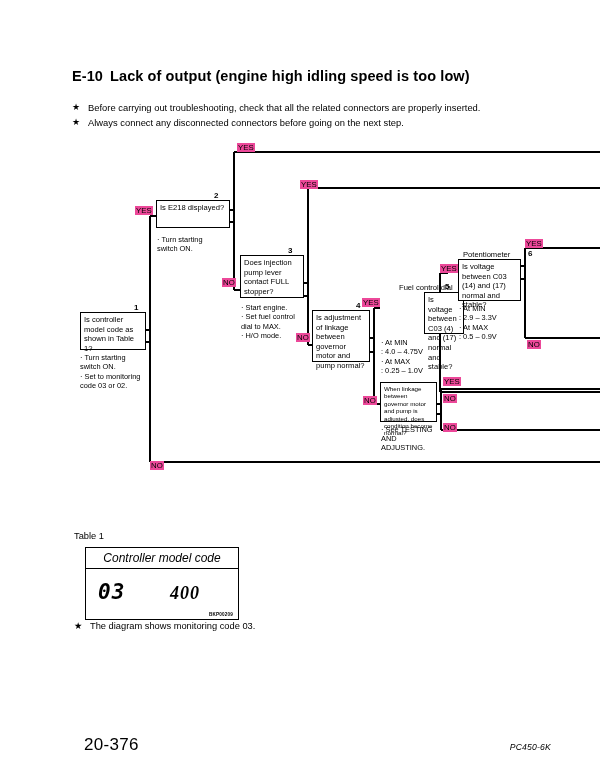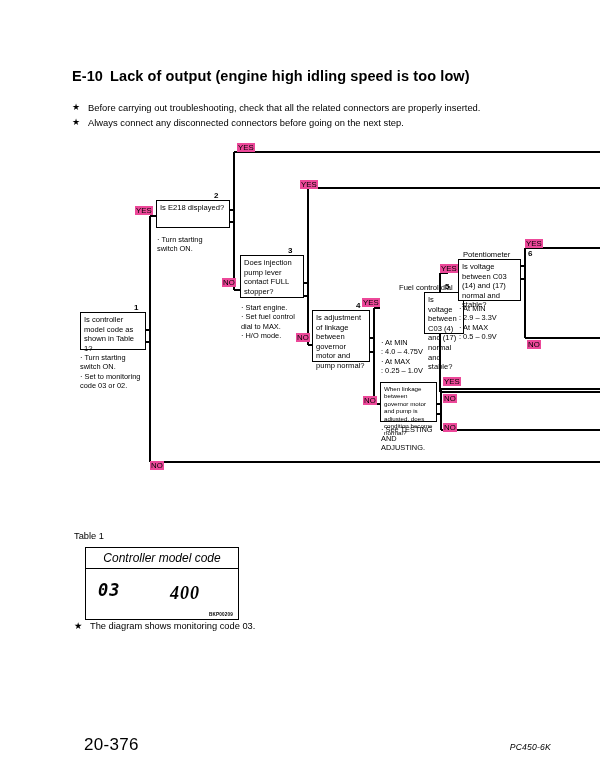--- a/index.html
+++ b/index.html
@@ -44,21 +44,21 @@
   .sublist{position:absolute;font-size:7.4px;line-height:9.4px;white-space:pre-line;}
   .sublist.tight{line-height:9.2px;}
 
   
   .t1cap{position:absolute;left:74px;top:531px;font-size:9.3px;}
   .t1{position:absolute;left:85px;top:547px;width:152px;border:1.4px solid #000;background:#fff;}
   .t1 .t1head{border-bottom:1.4px solid #000;text-align:center;font-size:12px;
                padding:3px 0 3px;font-style:italic;}
   .t1 .t1body{height:50px;position:relative;}
   .seg{position:absolute;font-family:"DejaVu Sans Mono","Liberation Mono",monospace;
-       font-weight:bold;font-style:italic;font-size:17px;letter-spacing:1px;}
+       font-weight:bold;font-style:italic;font-size:21px;letter-spacing:1px;}
   .seg.a{left:12px;top:11px;}
   .seg.b{left:84px;top:14px;font-size:18px;font-family:Liberation Serif, serif;}
   .t1code{position:absolute;right:5px;bottom:2px;font-size:4.6px;letter-spacing:.2px;font-weight:bold;}
 
   .t1note{position:absolute;left:74px;top:620px;width:220px;display:flex;
           font-size:9.3px;line-height:13px;}
   .t1note .star{width:16px;flex:0 0 16px;}
   .t1note .txt{flex:1;}
 
   

